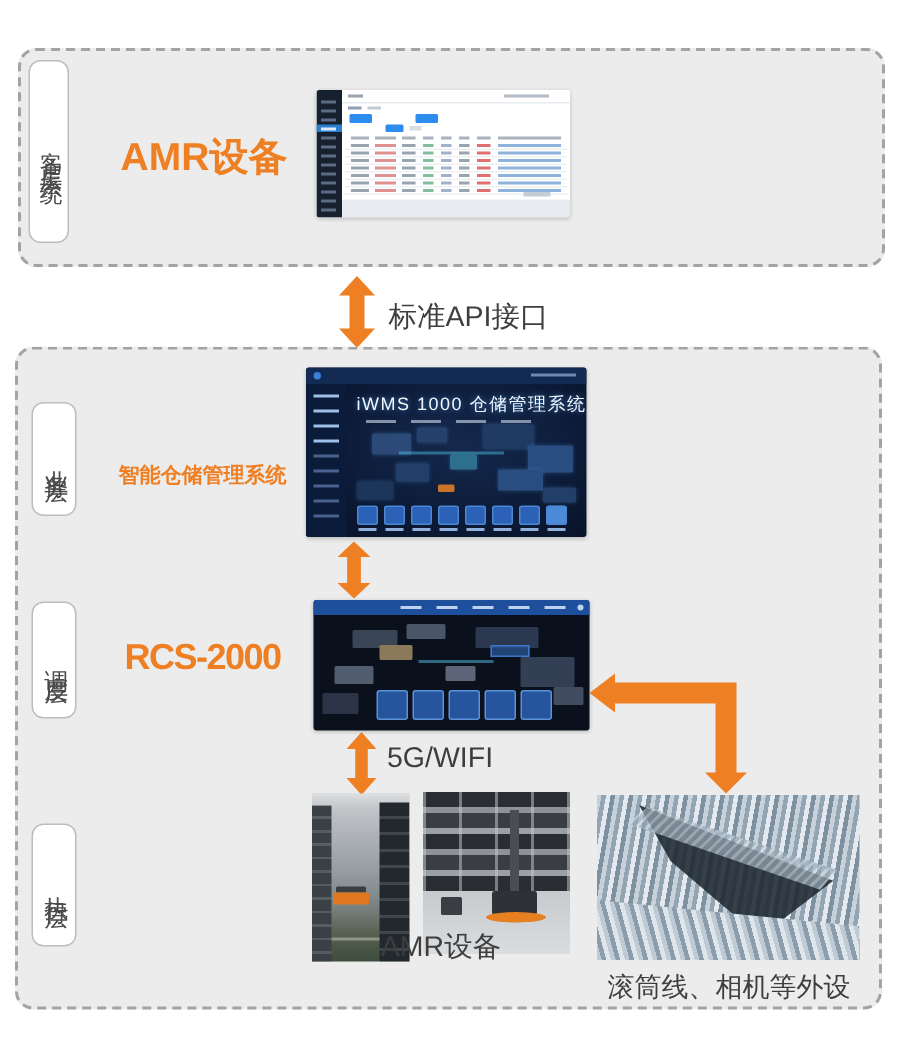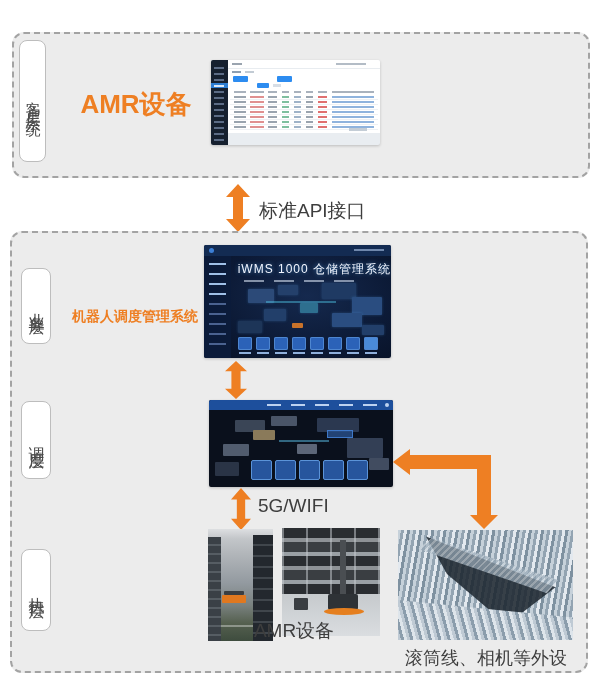--- a/index.html
+++ b/index.html
@@ -182,21 +182,21 @@
       <polygon points="12,0 24,13 17,13 17,35 24,35 12,48 0,35 7,35 7,13 0,13" fill="#EE7F23"></polygon>
     </svg>
   </div>
   <div class="link-label api-label">标准API接口</div>
 
   <div class="dashed-box box-main"></div>
   <div class="vlabel vlabel-business">业务层</div>
   <div class="vlabel vlabel-dispatch">调度层</div>
   <div class="vlabel vlabel-exec">执行层</div>
 
-  <div class="sys-title iwms-sub">机器人调度管理系统</div>
+  <div class="sys-title iwms-sub">智能仓储管理系统</div>
   <div class="shot shot-iwms">
     <span class="iwms-logo">iWMS 1000</span>
     <div class="iwms-screen-title">iWMS 1000 仓储管理系统</div>
   <div style="position: absolute; left: 0px; top: 0px; width: 187px; height: 11px; background: rgb(19, 43, 82);"></div>
       <div style="position: absolute; left: 5px; top: 3px; width: 5px; height: 5px; background: rgb(60, 127, 214); border-radius: 50%;"></div>
       <div style="position: absolute; left: 150px; top: 4px; width: 30px; height: 2px; background: rgb(111, 135, 172);"></div>
       <div style="position: absolute; left: 0px; top: 11px; width: 27px; height: 102px; background: rgb(11, 27, 58);"></div>
       <div style="position: absolute; left: 5px; top: 18px; width: 17px; height: 2px; background: rgb(159, 192, 232);"></div>
       <div style="position: absolute; left: 5px; top: 28px; width: 17px; height: 2px; background: rgb(159, 192, 232);"></div>
       <div style="position: absolute; left: 5px; top: 38px; width: 17px; height: 2px; background: rgb(159, 192, 232);"></div>
@@ -238,20 +238,21 @@
       <div style="position: absolute; left: 160px; top: 92px; width: 14px; height: 13px; background: rgb(74, 138, 216); border-radius: 2px; box-shadow: rgb(78, 134, 208) 0px 0px 0px 1px inset;"></div>
       <div style="position: absolute; left: 161px; top: 107px; width: 12px; height: 2px; background: rgb(143, 176, 220);"></div>
     </div>
 
   <div class="arrow" style="left:225px;top:361px;">
     <svg width="22" height="38" viewBox="0 0 24 48" preserveAspectRatio="none">
       <polygon points="12,0 24,13 17,13 17,35 24,35 12,48 0,35 7,35 7,13 0,13" fill="#EE7F23"></polygon>
     </svg>
   </div>
 
+  <div class="sys-title rcs-title">RCS-2000</div>
   <div class="shot shot-rcs">
     <span class="rcs-logo">RCS</span>
   <div style="position: absolute; left: 0px; top: 0px; width: 184px; height: 10px; background: rgb(29, 79, 156);"></div>
       <div style="position: absolute; left: 58px; top: 4px; width: 14px; height: 2px; background: rgb(188, 210, 240);"></div>
       <div style="position: absolute; left: 82px; top: 4px; width: 14px; height: 2px; background: rgb(188, 210, 240);"></div>
       <div style="position: absolute; left: 106px; top: 4px; width: 14px; height: 2px; background: rgb(188, 210, 240);"></div>
       <div style="position: absolute; left: 130px; top: 4px; width: 14px; height: 2px; background: rgb(188, 210, 240);"></div>
       <div style="position: absolute; left: 154px; top: 4px; width: 14px; height: 2px; background: rgb(188, 210, 240);"></div>
       <div style="position: absolute; left: 176px; top: 3px; width: 4px; height: 4px; background: rgb(188, 210, 240); border-radius: 50%;"></div>
       <div style="position: absolute; left: 26px; top: 20px; width: 30px; height: 12px; background: rgb(58, 69, 86); border-radius: 1px;"></div>

